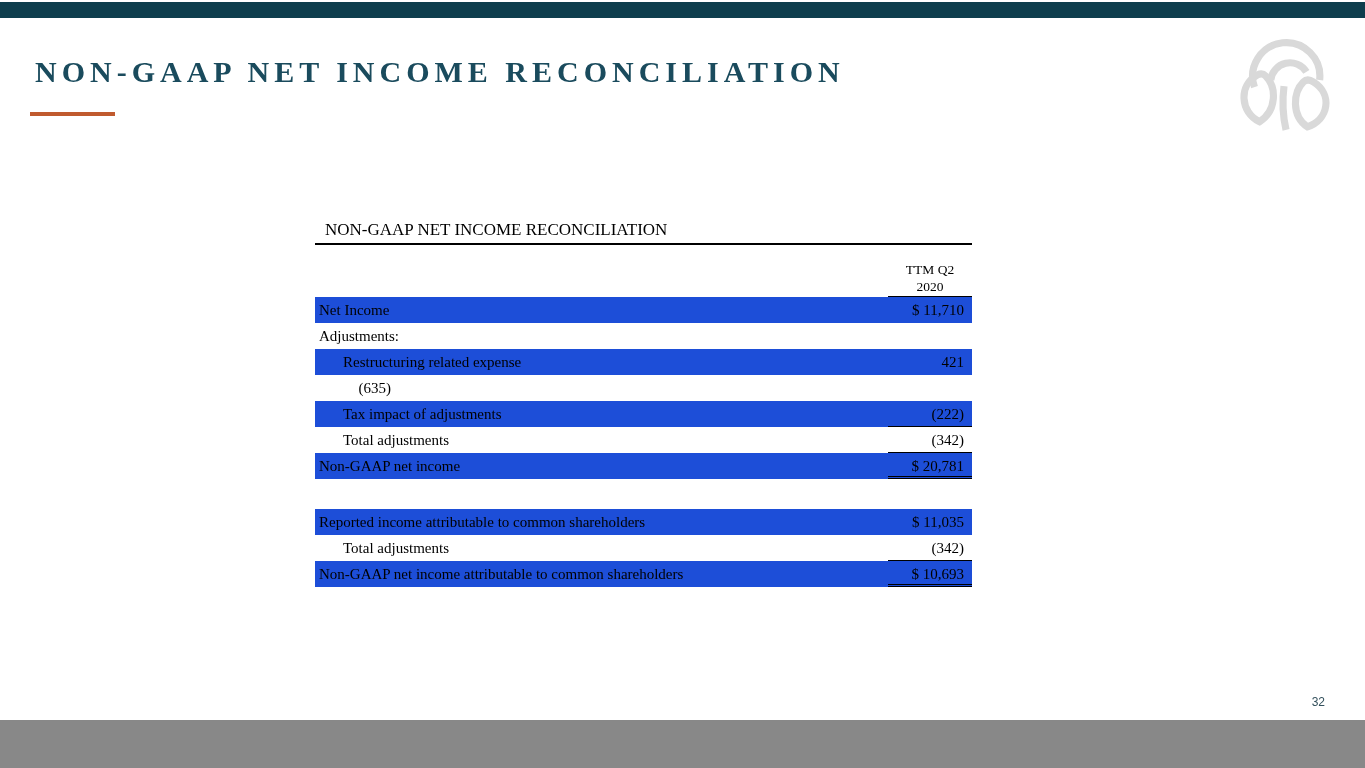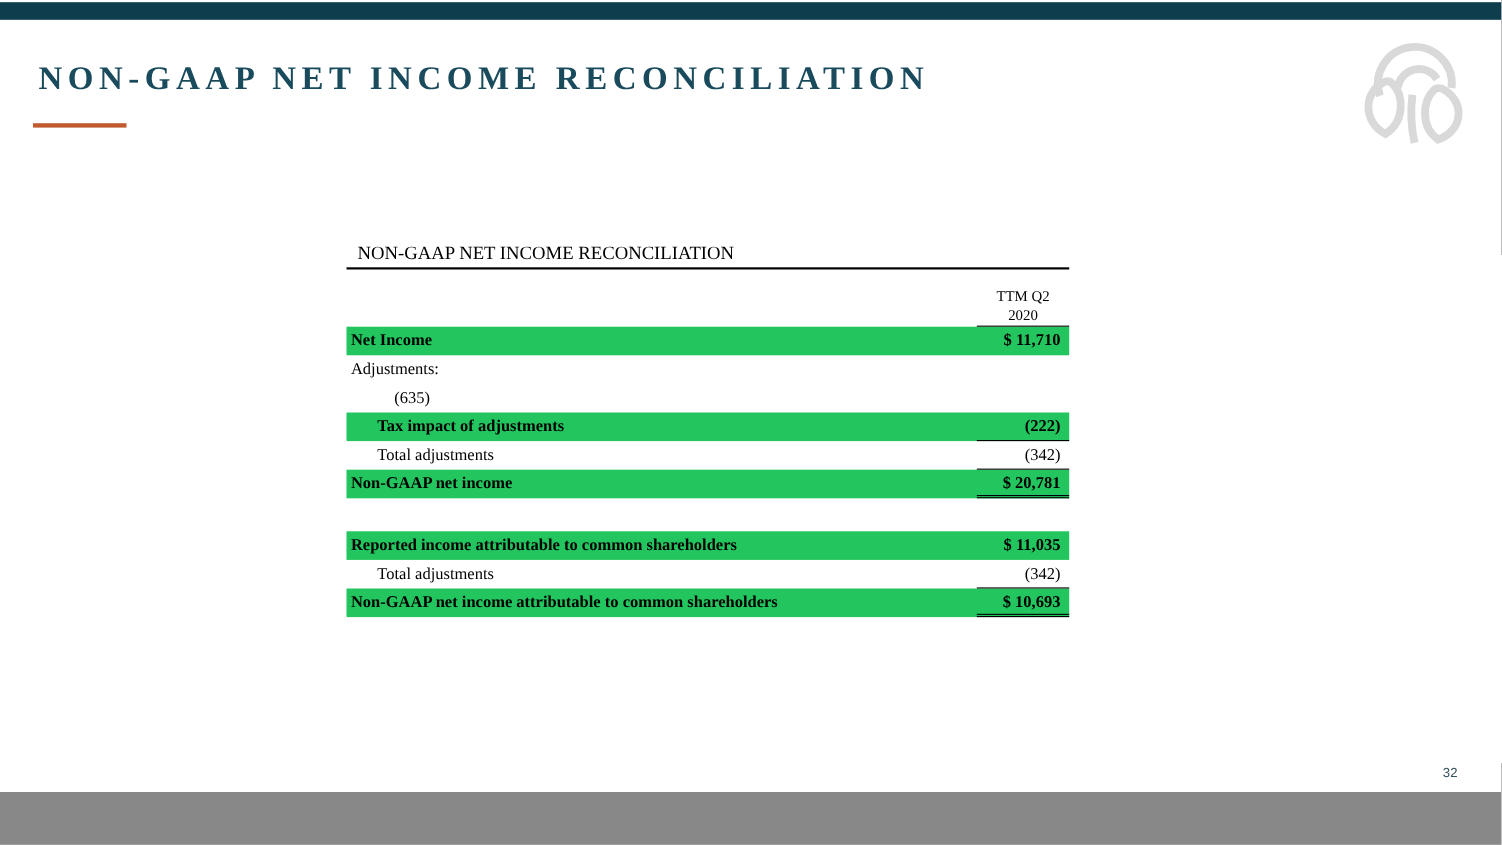--- a/index.html
+++ b/index.html
@@ -69,21 +69,21 @@
     line-height: 17px;
     padding: 16px 0 1px 0;
     border-bottom: 1.5px solid #000;
   }
   .row {
     display: flex;
     height: 26px;
     line-height: 26px;
     font-size: 15px;
   }
-  .row.shade { background: #22c55e; font-weight: bold; }
+  .row.shade { background: #1d4ed8; }
   .row .label { flex: 1; padding-left: 4px; white-space: nowrap; }
   .row.indent .label { padding-left: 28px; }
   .row .value {
     width: 84px;
     box-sizing: border-box;
     text-align: right;
     padding-right: 8px;
   }
   .row .value.uline { border-bottom: 1.5px solid #000; }
   .row .value.dline { border-bottom: 3px double #000; }
@@ -140,20 +140,24 @@
     </div>
 
     <div class="row shade">
       <div class="label">Net Income</div>
       <div class="value">$ 11,710</div>
     </div>
     <div class="row">
       <div class="label">Adjustments:</div>
       <div class="value"></div>
     </div>
+    <div class="row shade indent">
+      <div class="label">Restructuring related expense</div>
+      <div class="value">421</div>
+    </div>
     <div class="row indent">
       <div class="value">(635)</div>
     </div>
     <div class="row shade indent">
       <div class="label">Tax impact of adjustments</div>
       <div class="value uline">(222)</div>
     </div>
     <div class="row indent">
       <div class="label">Total adjustments</div>
       <div class="value uline">(342)</div>

